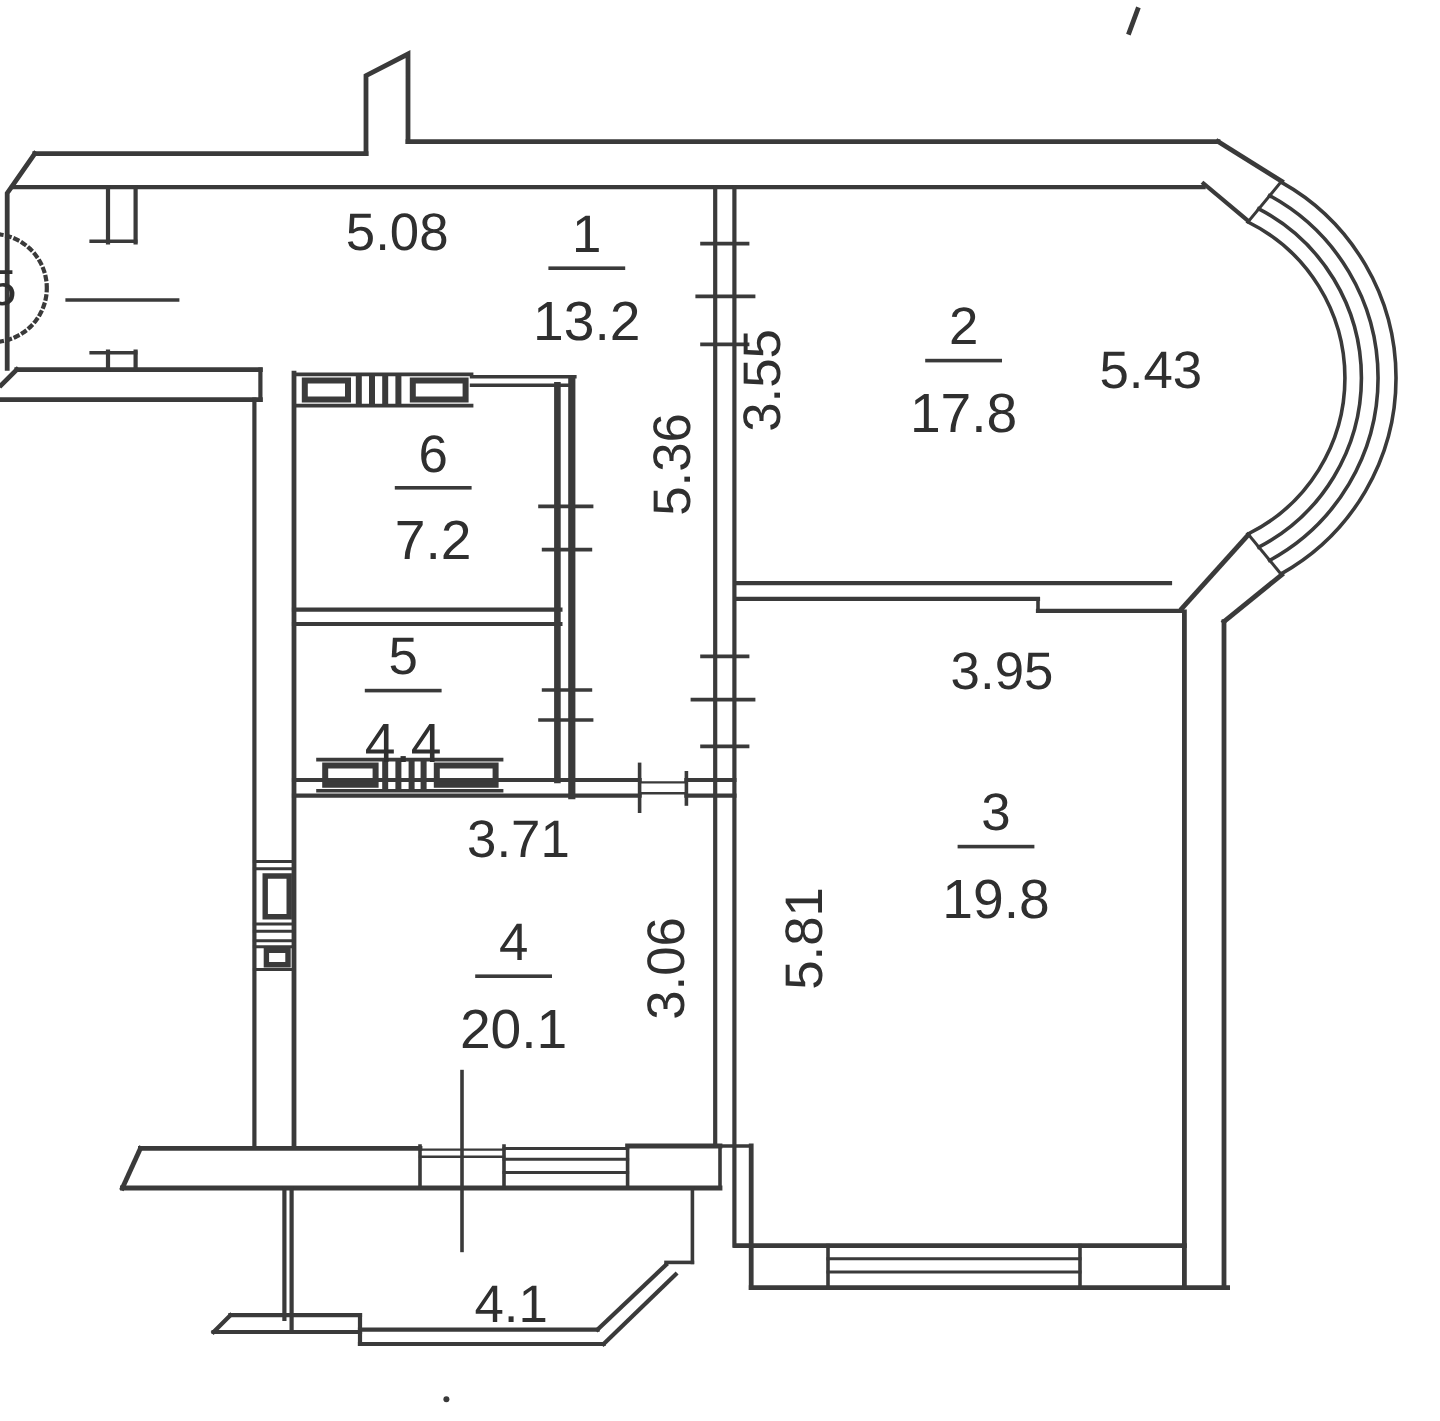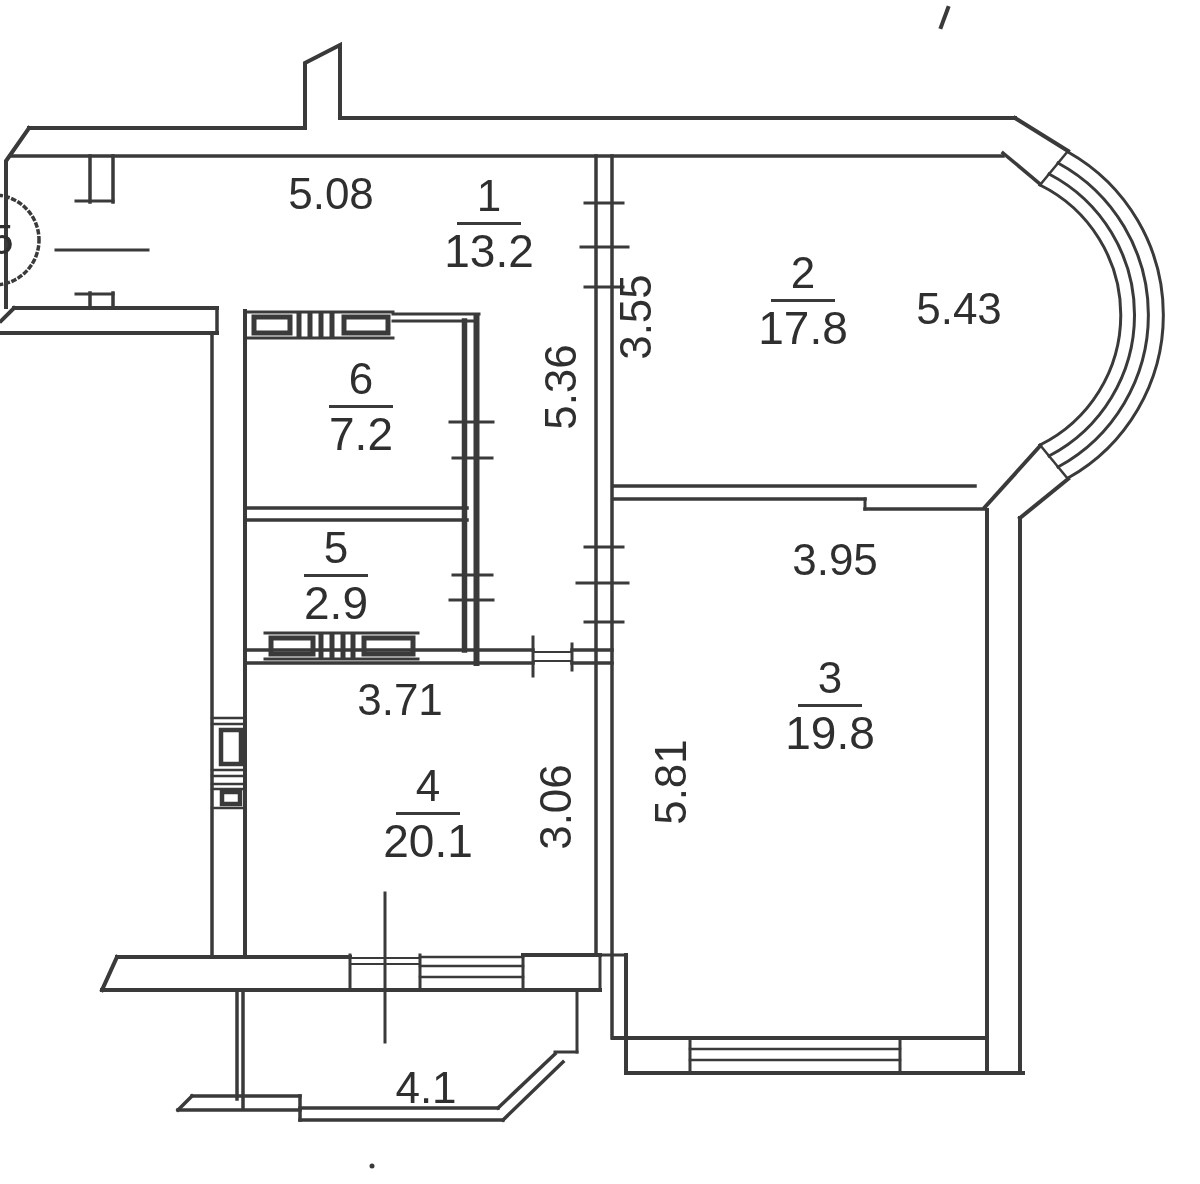--- a/index.html
+++ b/index.html
@@ -2,21 +2,21 @@
 <html><head>
 <meta charset="utf-8">
 <style>
   html,body { margin:0; padding:0; }
   .page { position:relative; width:1200px; height:1184px; background:#ffffff; overflow:hidden;
           font-family:"Liberation Sans", sans-serif; color:#303030; }
   svg { position:absolute; left:0; top:0; }
   .room-label { position:absolute; width:140px; display:flex; flex-direction:column; align-items:center; color:#2f2f2f; }
   .room-number { font-size:44px; line-height:50px; }
   .room-rule { width:64px; border-top:3px solid #3a3a3a; margin-top:1px; }
-  .room-area { font-size:46px; line-height:52px; margin-top:0; }
+  .room-area { font-size:46px; line-height:52px; margin-top:16px; }
   .dim { position:absolute; font-size:44px; white-space:nowrap; transform:translate(-50%,-50%); color:#2f2f2f; }
   .dim.v { transform:translate(-50%,-50%) rotate(-90deg); }
   .axis-char { position:absolute; font-size:42px; transform:translate(-50%,-50%); color:#2f2f2f; }
 </style>
 </head>
 <body>
 
 <div class="page">
 <svg width="1200" height="1184" viewBox="0 0 1200 1184">
   <g stroke="#3a3a3a" fill="none" stroke-linecap="square">
@@ -170,32 +170,32 @@
   <div class="room-area">19.8</div>
 </div>
 <div class="room-label" style="left:358px; top:761px;">
   <div class="room-number">4</div>
   <div class="room-rule"></div>
   <div class="room-area">20.1</div>
 </div>
 <div class="room-label" style="left:266px; top:523px;">
   <div class="room-number">5</div>
   <div class="room-rule"></div>
-  <div class="room-area">2.9</div>
+  <div class="room-area">4.4</div>
 </div>
 <div class="room-label" style="left:291px; top:354px;">
   <div class="room-number">6</div>
   <div class="room-rule"></div>
   <div class="room-area">7.2</div>
 </div>
 
 <div class="dim" style="left:331px; top:194px;">5.08</div>
 <div class="dim" style="left:959px; top:309px;">5.43</div>
 <div class="dim v" style="left:636px; top:317px;">3.55</div>
 <div class="dim v" style="left:561px; top:387px;">5.36</div>
 <div class="dim" style="left:811px; top:560px;margin-left:24px;">3.95</div>
-<div class="dim" style="left:400px; top:700px;">3.71</div>
+<div class="dim" style="left:432px; top:700px;">3.71</div>
 <div class="dim v" style="left:671px; top:782px;">5.81</div>
 <div class="dim v" style="left:556px; top:807px;">3.06</div>
 <div class="dim" style="left:426px; top:1088px;">4.1</div>
 <div class="axis-char" style="left:2px; top:240px;">5</div>
 
 </div>
 
 </body></html>

